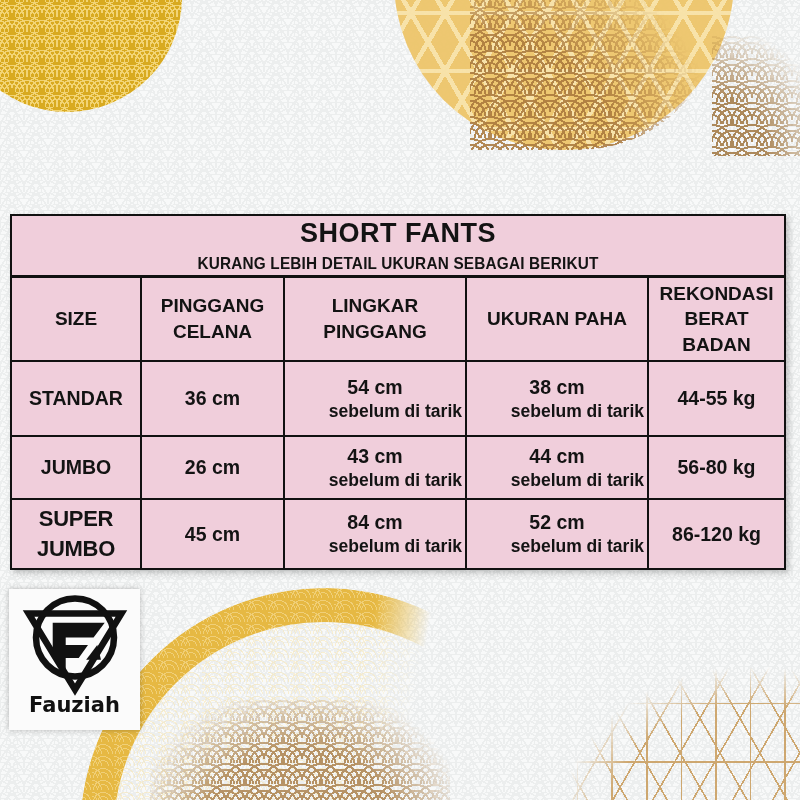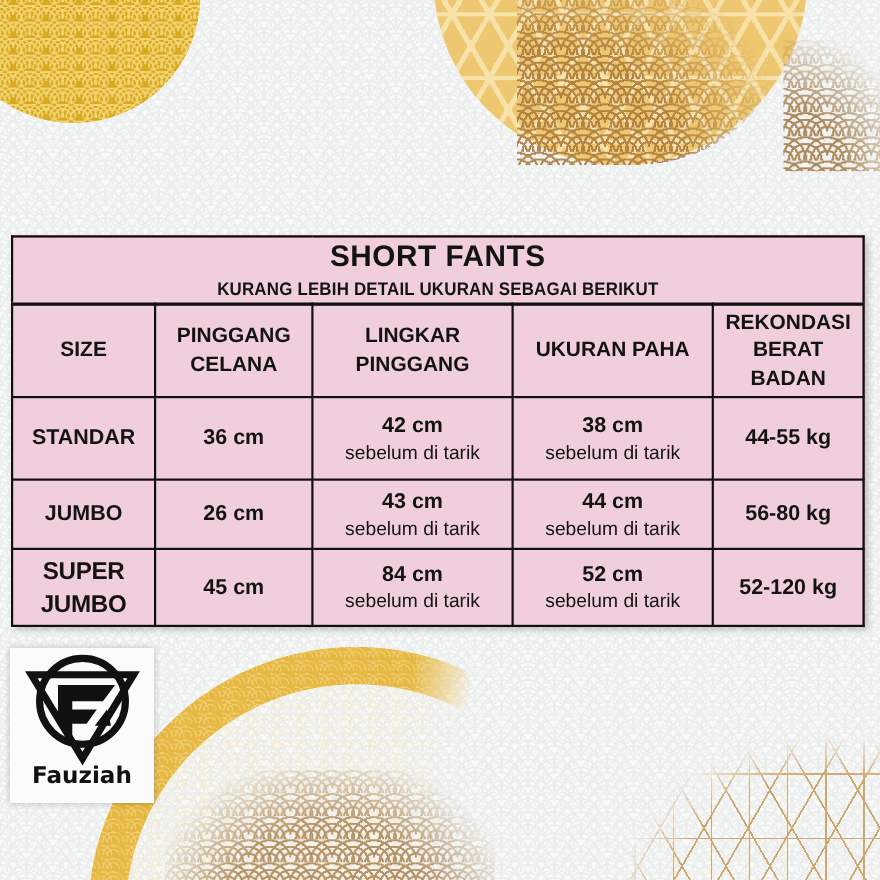--- a/index.html
+++ b/index.html
@@ -162,21 +162,21 @@
   .tbl-sub{
     font-size:16.5px;font-weight:bold;letter-spacing:.2px;
     transform:scaleX(.93);transform-origin:center;
     margin-top:5px;
   }
   .hdr td{font-size:19px;font-weight:bold;line-height:1.35;height:78px;}
   .hdr .two-line span{display:block;}
   .body-row td{font-size:19.5px;font-weight:bold;line-height:1.35;}
   .r1{height:75px;} .r2{height:63px;padding-left:32px;} .r3{height:70px;}
   .val-main{display:block;}
-  .val-sub{display:block;font-size:17.5px;font-weight:normal;}
+  .val-sub{display:block;font-size:17.5px;font-weight:bold;text-align:right;}
   .c-size{width:130px;font-size:19px;}
   .c-panjang{width:143px;}
   .c-lingkar{width:182px;}
   .c-paha{width:182px;}
   .c-berat{width:137px;}
   .c-size.small{font-size:22px;letter-spacing:-.3px;}
 
   
   .logo-box{
     position:absolute;left:9px;top:589px;width:131px;height:141px;
@@ -246,21 +246,21 @@
         <td class="two-line">
           <span>REKONDASI</span>
           <span>BERAT BADAN</span>
         </td>
       </tr>
 
       <tr class="body-row r1">
         <td class="c-size">STANDAR</td>
         <td>36 cm</td>
         <td>
-          <span class="val-main">42 cm</span>
+          <span class="val-main">54 cm</span>
           <span class="val-sub">sebelum di tarik</span>
         </td>
         <td>
           <span class="val-main">38 cm</span>
           <span class="val-sub">sebelum di tarik</span>
         </td>
         <td>44-55 kg</td>
       </tr>
 
       <tr class="body-row r2">
@@ -281,21 +281,21 @@
         <td class="c-size small">SUPER JUMBO</td>
         <td>45 cm</td>
         <td>
           <span class="val-main">84 cm</span>
           <span class="val-sub">sebelum di tarik</span>
         </td>
         <td>
           <span class="val-main">52  cm</span>
           <span class="val-sub">sebelum di tarik</span>
         </td>
-        <td>52-120 kg</td>
+        <td>86-120 kg</td>
       </tr>
     </tbody>
   </table>
 
   <div class="logo-box">
     <svg class="logo-mark" viewBox="0 0 120 112">
       <circle cx="60" cy="48" r="42" fill="none" stroke="#111" stroke-width="7"></circle>
       <path d="M10 22 H110 L60 104 Z" fill="none" stroke="#111" stroke-width="7"></path>
       <path d="M26 32 H92 L80 48 H50 V56 H74 L64 70 H50 V84 L36 62 V32 Z" fill="#111"></path>
       <path d="M84 56 L72 72 H88 Z" fill="#111"></path>

